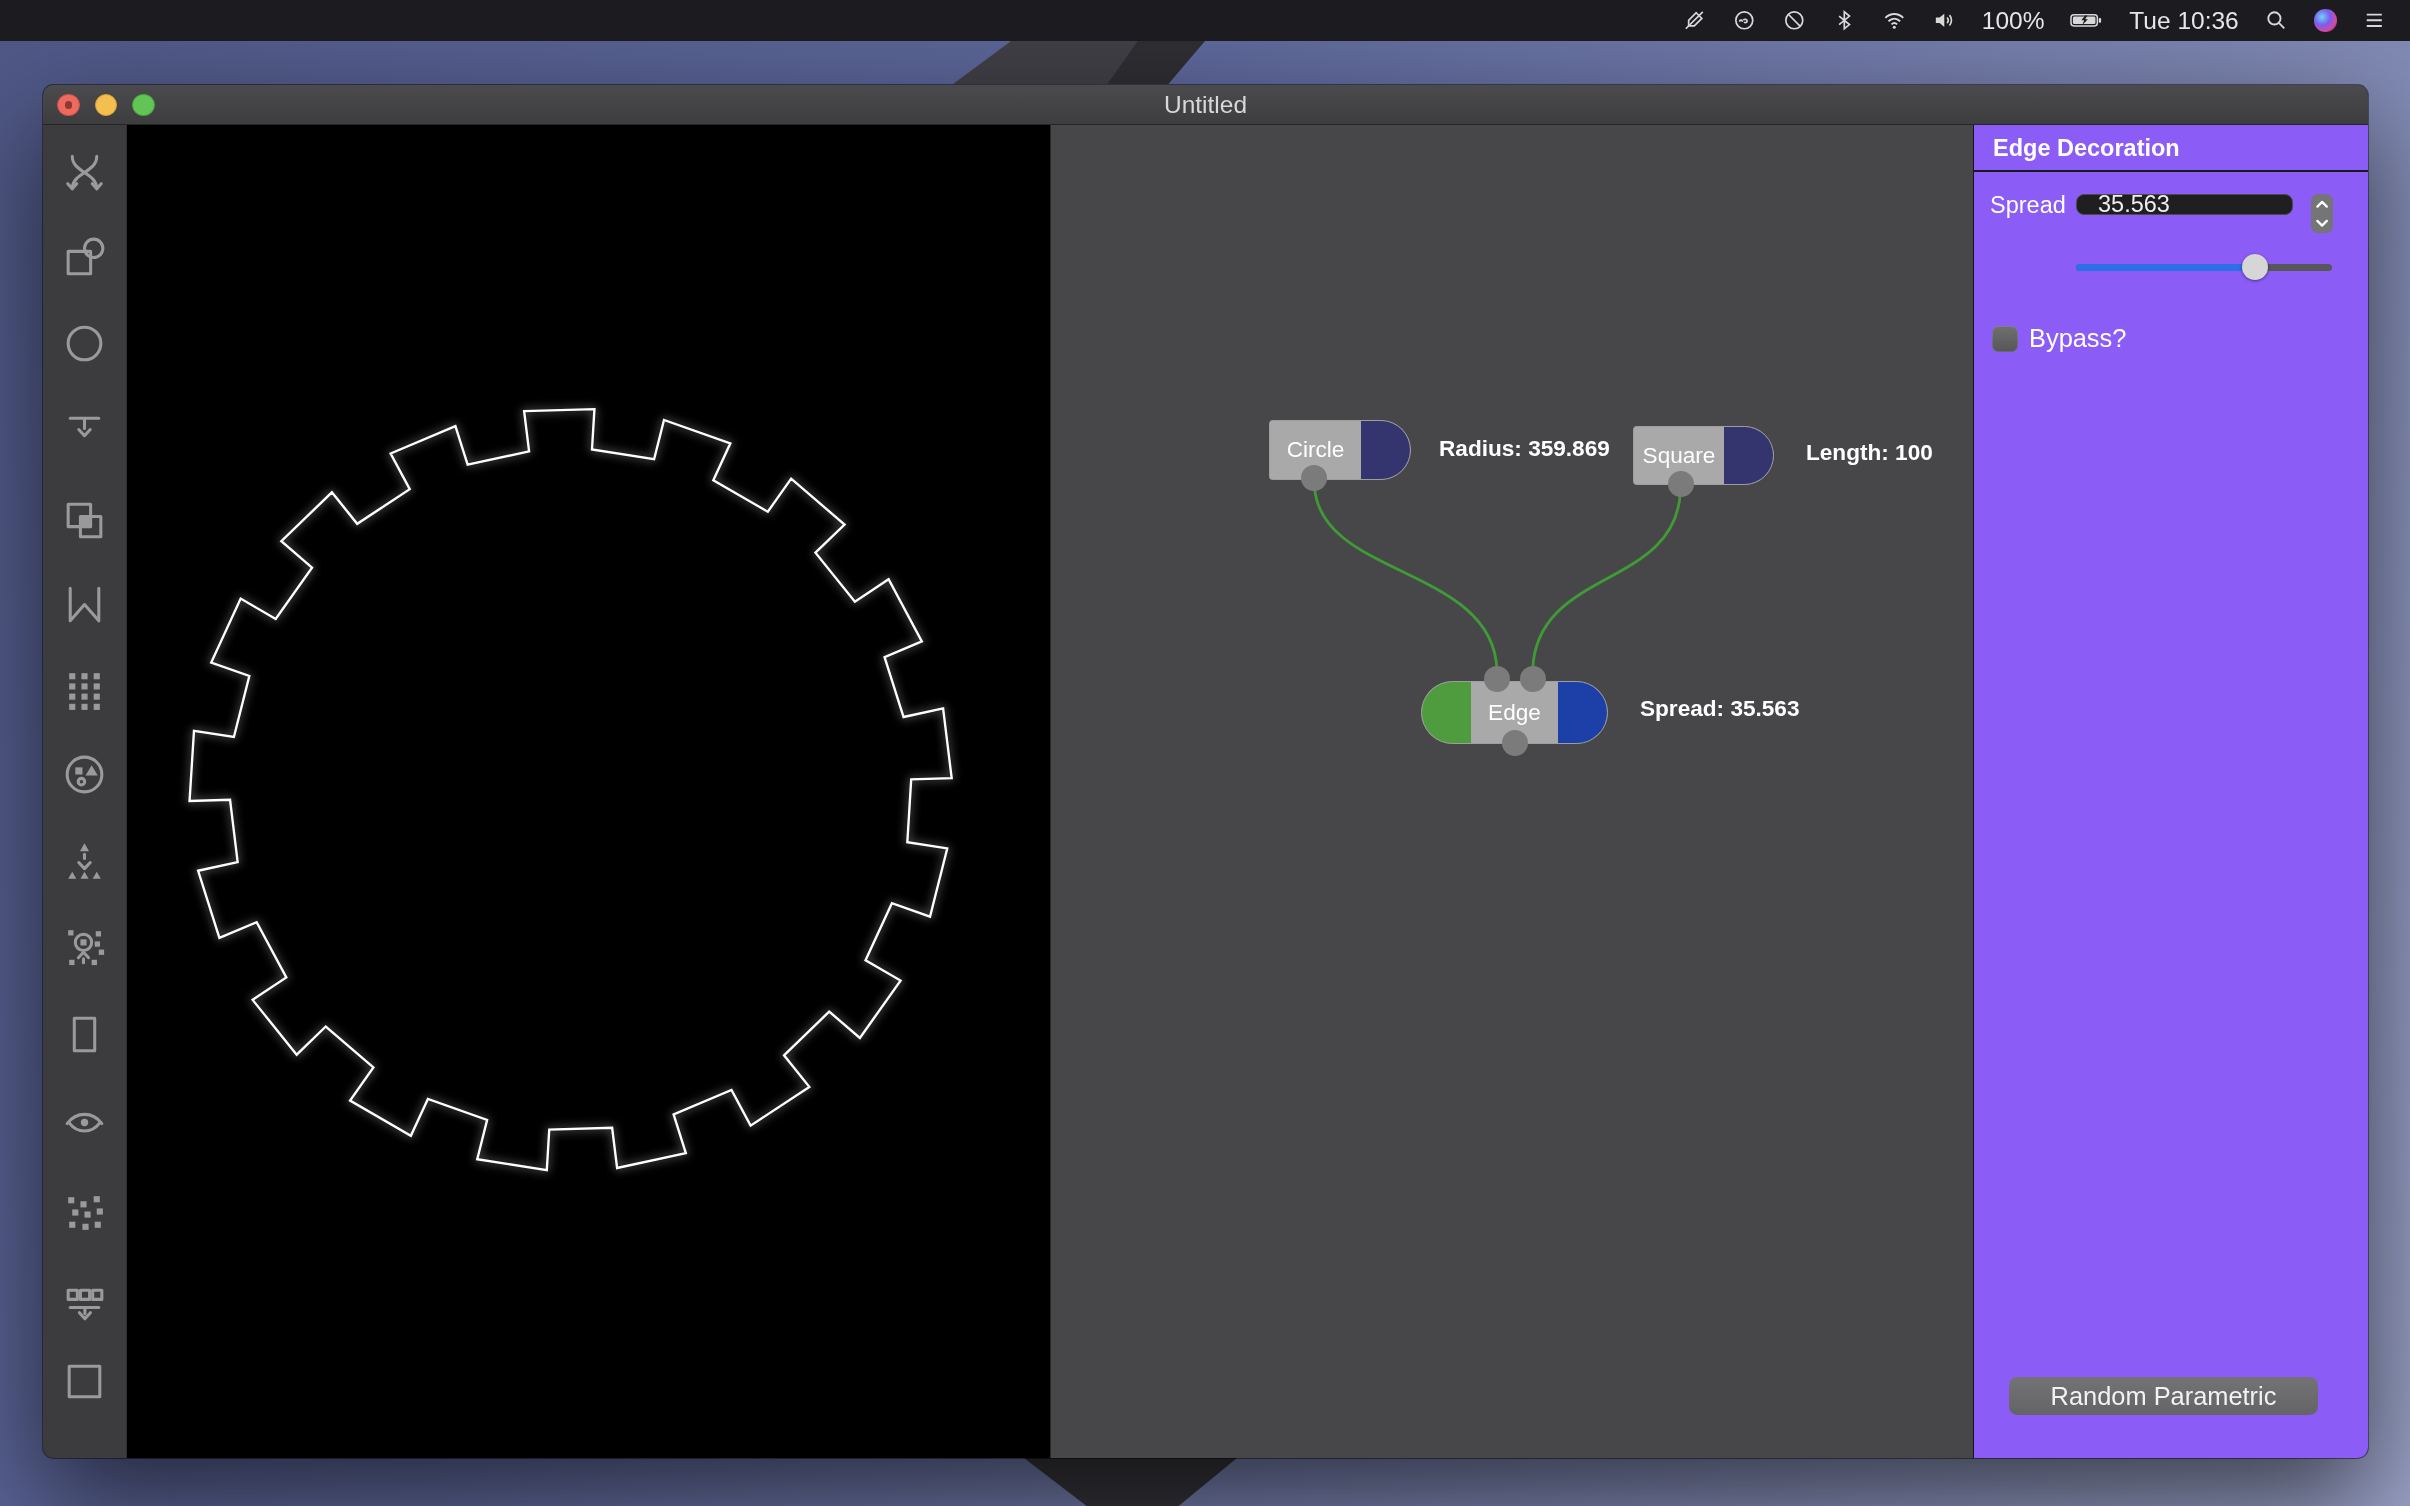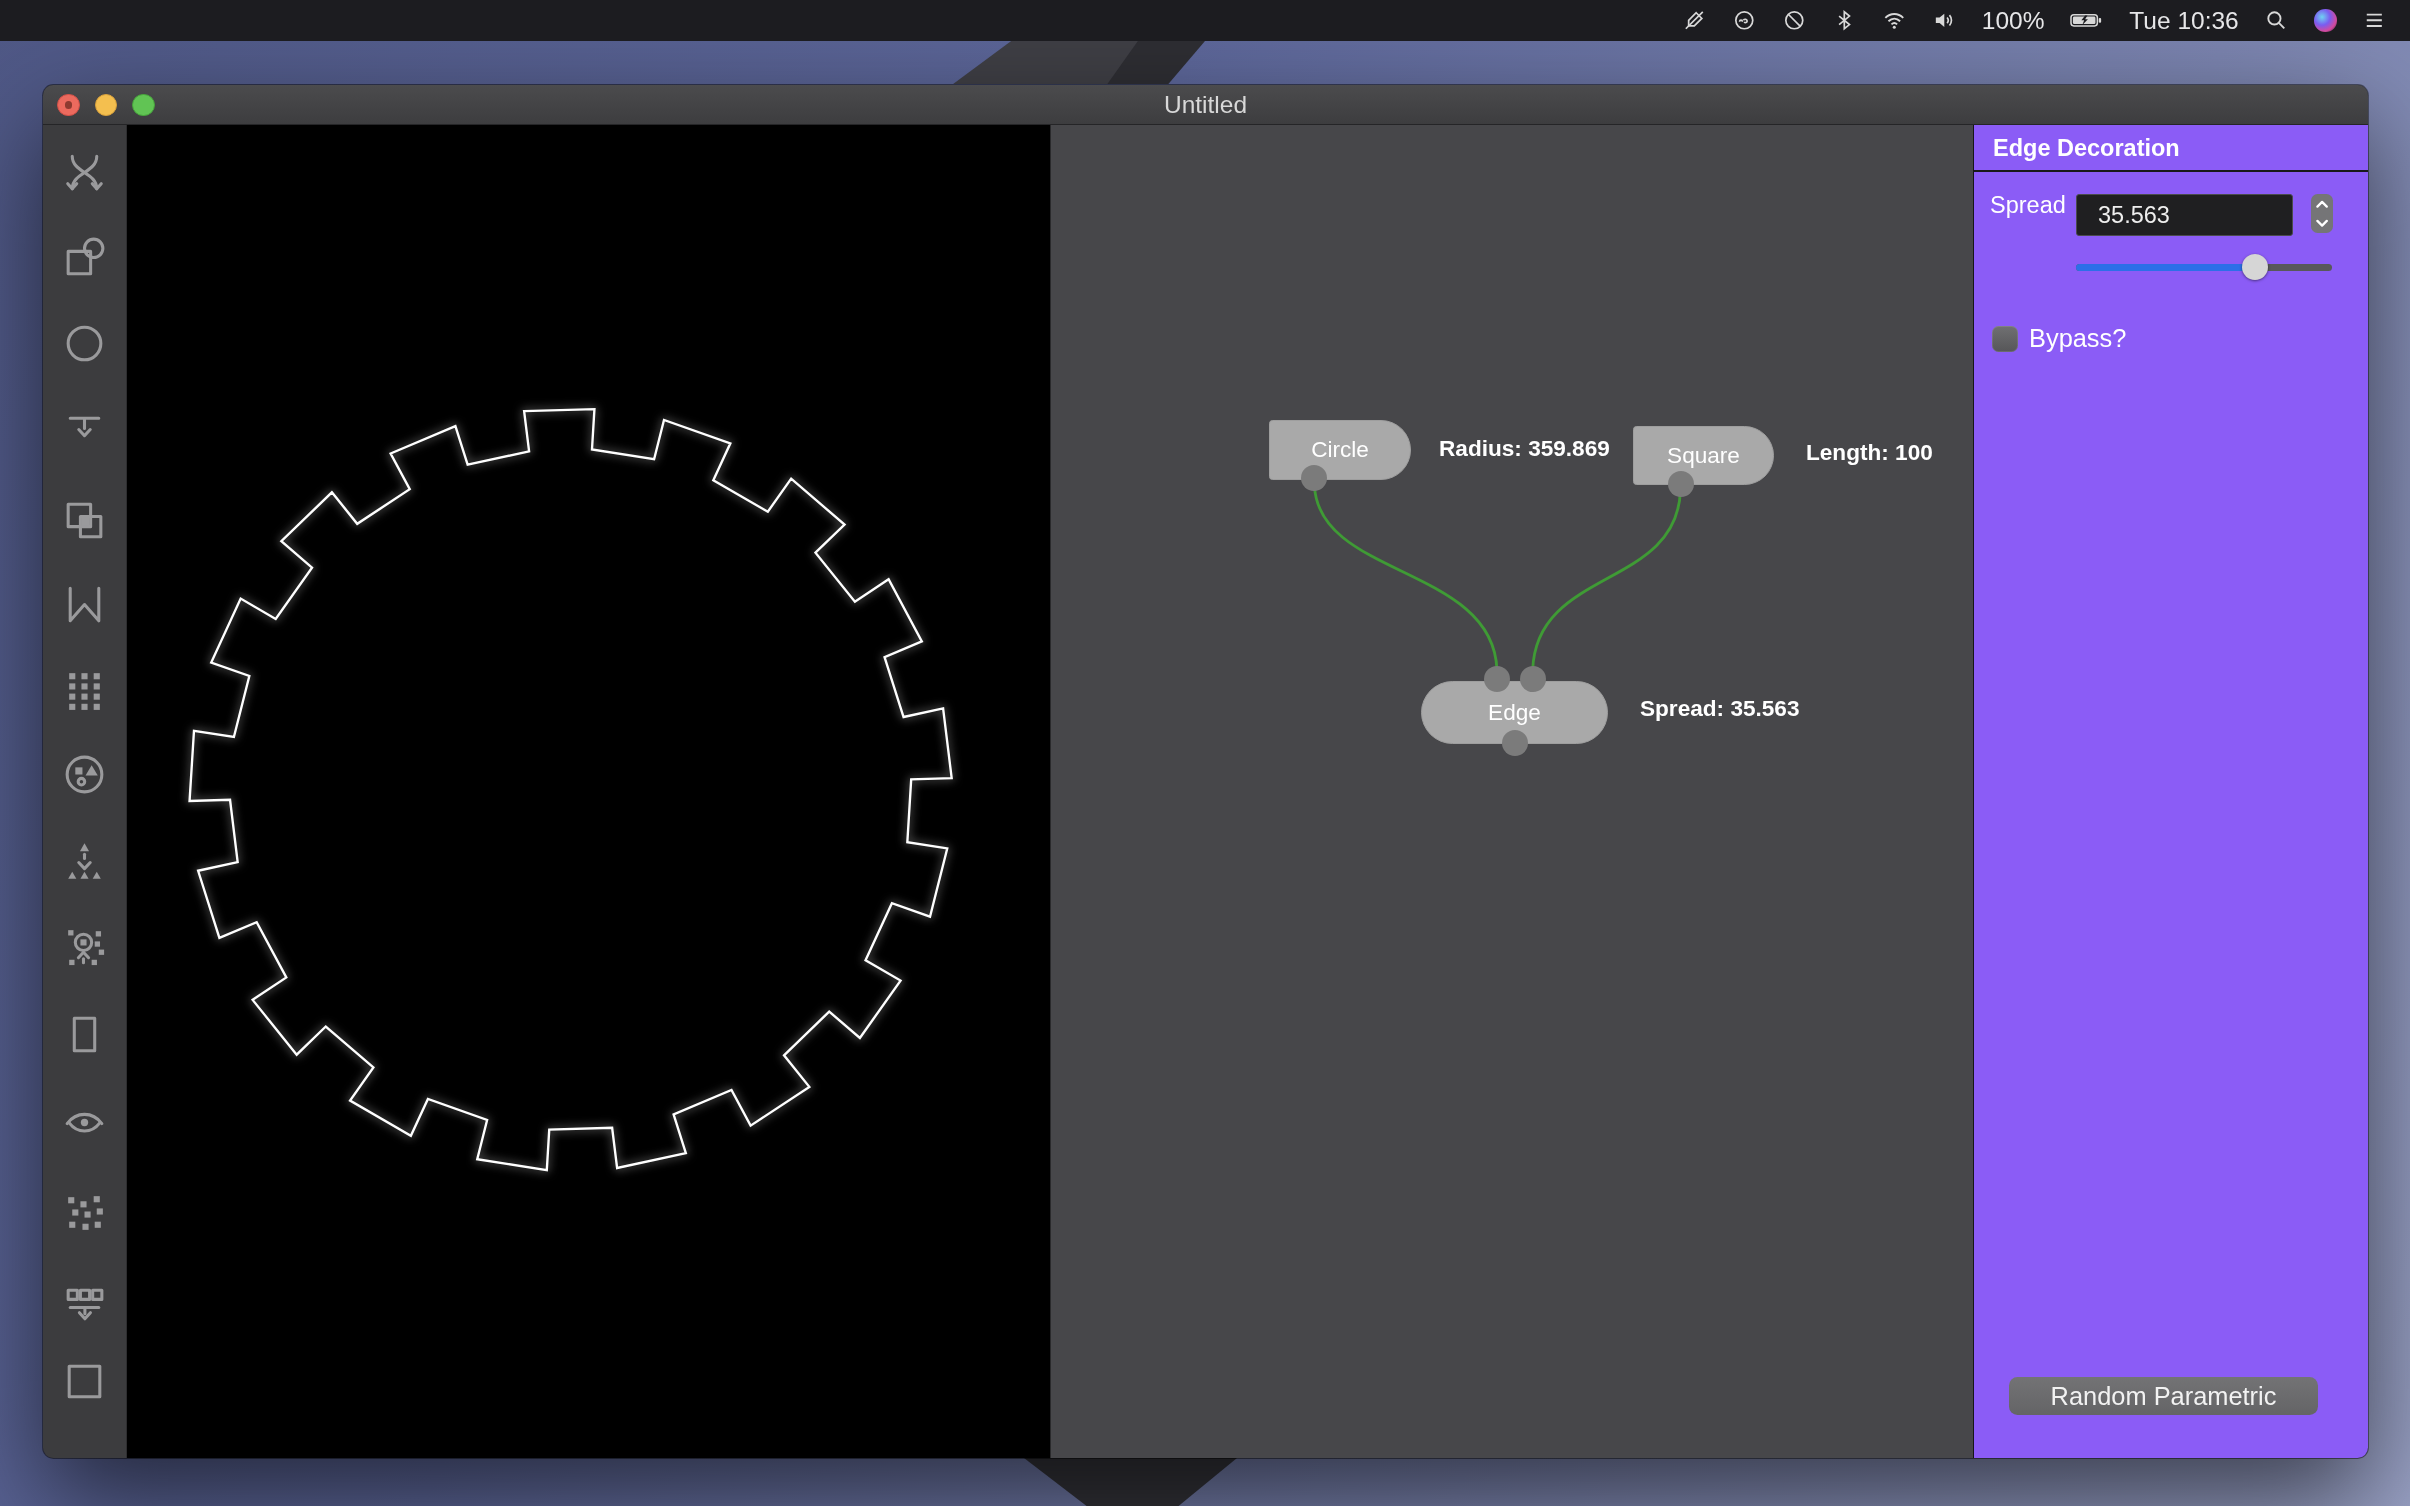--- a/index.html
+++ b/index.html
@@ -49,38 +49,38 @@
   .tool svg .f { fill:#9a9a9c; stroke:none; }
 
   
   .canvas { width:923px; background:#000; position:relative; }
   .canvas svg { position:absolute; inset:0; }
   #gear { stroke:#fff; stroke-width:2.5; fill:none; filter:drop-shadow(0 0 5px rgba(255,255,255,0.65)); }
 
   
   .editor { width:923px; background:#47474a; position:relative; border-left:0.9px solid #2a2a2c; }
   .editor svg.wires { position:absolute; inset:0; width:100%; height:100%; }
-  .node { position:absolute; display:flex; overflow:hidden; border:1.9px solid #9e9e9e; background:#a9a9a9;flex-direction:column; }
+  .node { position:absolute; display:flex; overflow:hidden; border:1.9px solid #9e9e9e; background:#a9a9a9; }
   .node .body { flex:1; display:flex; align-items:center; justify-content:center; color:#fff; font-size:22.6px; }
   .node .cap { width:49px; }
   .node-src { border-radius:3.8px 32px 32px 3.8px; }
   .node-src .cap { background:#34346e; }
   .node-edge { border-radius:32px; }
   .cap-green { background:#4f9c3e; }
   .cap-blue { background:#1c3fa8; }
   .port { position:absolute; width:26px; height:26px; border-radius:50%; background:#7b7b7b; z-index:5; }
   .param { position:absolute; color:#fff; font-size:22.6px; font-weight:bold; white-space:nowrap; }
 
   
   .inspector { flex:1; background:#8b5cf6; position:relative; border-left:1.9px solid #161618; color:#fff; }
   .insp-title { position:absolute; left:19px; top:10.4px; font-size:23.5px; font-weight:bold; }
   .insp-divider { position:absolute; left:0; right:0; top:45px; height:1.9px; background:#19191b; }
   .spread-label { position:absolute; left:16px; top:67px; font-size:23.5px; }
-  .field { position:absolute; left:102px; top:69px; width:217px; height:42px; background:#1f1f21;
-    border:0.9px solid #4b4b4e; border-radius:3px; color:#eee; font-size:23.5px; padding-left:21px;
+  .field { position:absolute; left:102px; top:69px; width:217px; height:21px; background:#1f1f21;
+    border:0.9px solid #4b4b4e; border-radius:8px; color:#eee; font-size:23.5px; padding-left:21px;
     font-family:"Liberation Sans", sans-serif; }
   .stepper { position:absolute; left:337px; top:69px; width:21.7px; height:39px; background:#757577;
     border-radius:6.6px; display:flex; flex-direction:column; }
   .stepper span { flex:1; display:flex; align-items:center; justify-content:center; }
   .stepper svg { width:12.2px; height:8.5px; stroke:#fff; stroke-width:2.4; fill:none; stroke-linecap:round; stroke-linejoin:round; }
   .slider { position:absolute; left:102px; top:129px; width:256px; height:26px; }
   .slider .track { position:absolute; top:10.4px; left:0; right:0; height:6.6px; border-radius:3.8px; background:#58585a; }
   .slider .fill { position:absolute; top:10.4px; left:0; height:6.6px; border-radius:3.8px 0 0 3.8px; background:#2c6fe8; }
   .slider .knob { position:absolute; top:0; width:26px; height:26px; border-radius:50%;
     background:#d6d6d6; box-shadow:0 0.9px 2.8px rgba(0,0,0,0.5); }

